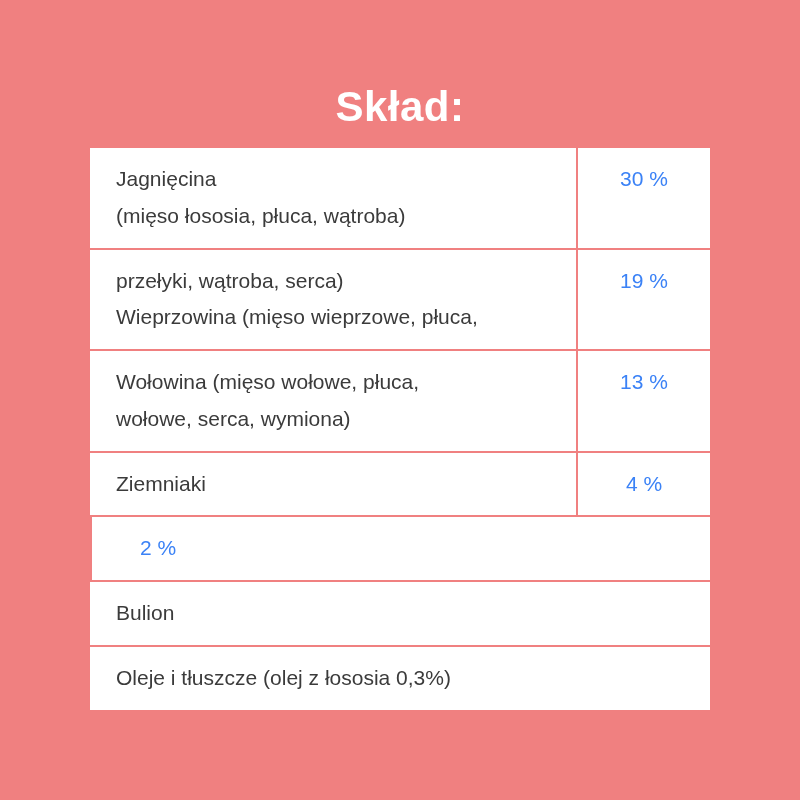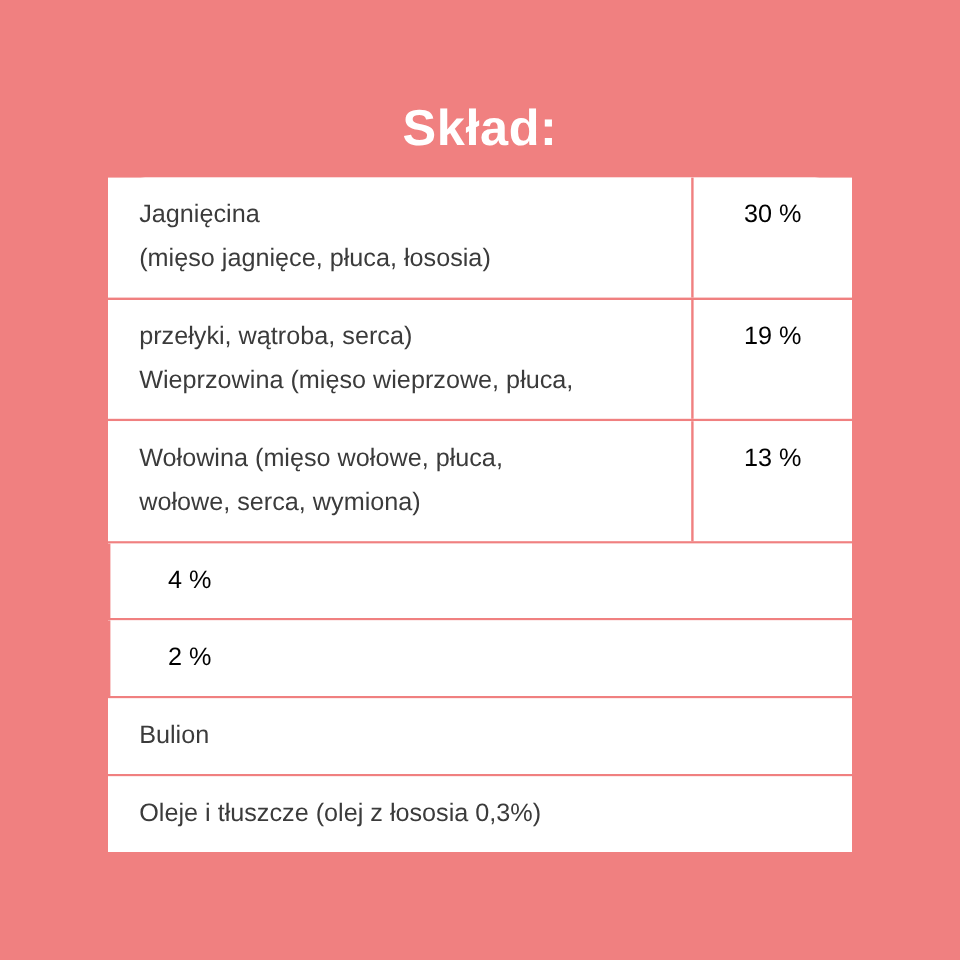--- a/index.html
+++ b/index.html
@@ -55,21 +55,21 @@
     color: #3b3b3b;
     font-size: 21px;
     line-height: 1.75;
     box-sizing: border-box;
   }
   .pct {
     flex: 0 0 134px;
     border-left: 2px solid #f08080;
     padding: 13px 0 13px 0;
     text-align: center;
-    color: #000000;
+    color: #3b82f6;
     font-size: 21px;
     line-height: 1.75;
     box-sizing: border-box;
   }
   .pct.empty {
     border-left: none;
     flex: 0 0 0px;
     padding: 0;
     width: 0;
   }
@@ -82,21 +82,21 @@
 
 <div class="page">
 
   <div class="title">Skład:</div>
 
   <div class="table">
 
     <div class="row">
       <div class="name">
         <span class="line">Jagnięcina</span>
-        <span class="line">(mięso jagnięce, płuca, łososia)</span>
+        <span class="line">(mięso łososia, płuca, wątroba)</span>
       </div>
       <div class="pct">30 %</div>
     </div>
 
     <div class="row">
       <div class="name">
         <span class="line">przełyki, wątroba, serca)</span>
         <span class="line">Wieprzowina (mięso wieprzowe, płuca,</span>
       </div>
       <div class="pct">19 %</div>
@@ -104,20 +104,23 @@
 
     <div class="row">
       <div class="name">
         <span class="line">Wołowina (mięso wołowe, płuca,</span>
         <span class="line">wołowe, serca, wymiona)</span>
       </div>
       <div class="pct">13 %</div>
     </div>
 
     <div class="row">
+      <div class="name">
+        <span class="line">Ziemniaki</span>
+      </div>
       <div class="pct">4 %</div>
     </div>
 
     <div class="row">
       <div class="pct">2 %</div>
     </div>
 
     <div class="row">
       <div class="name">
         <span class="line">Bulion</span>

